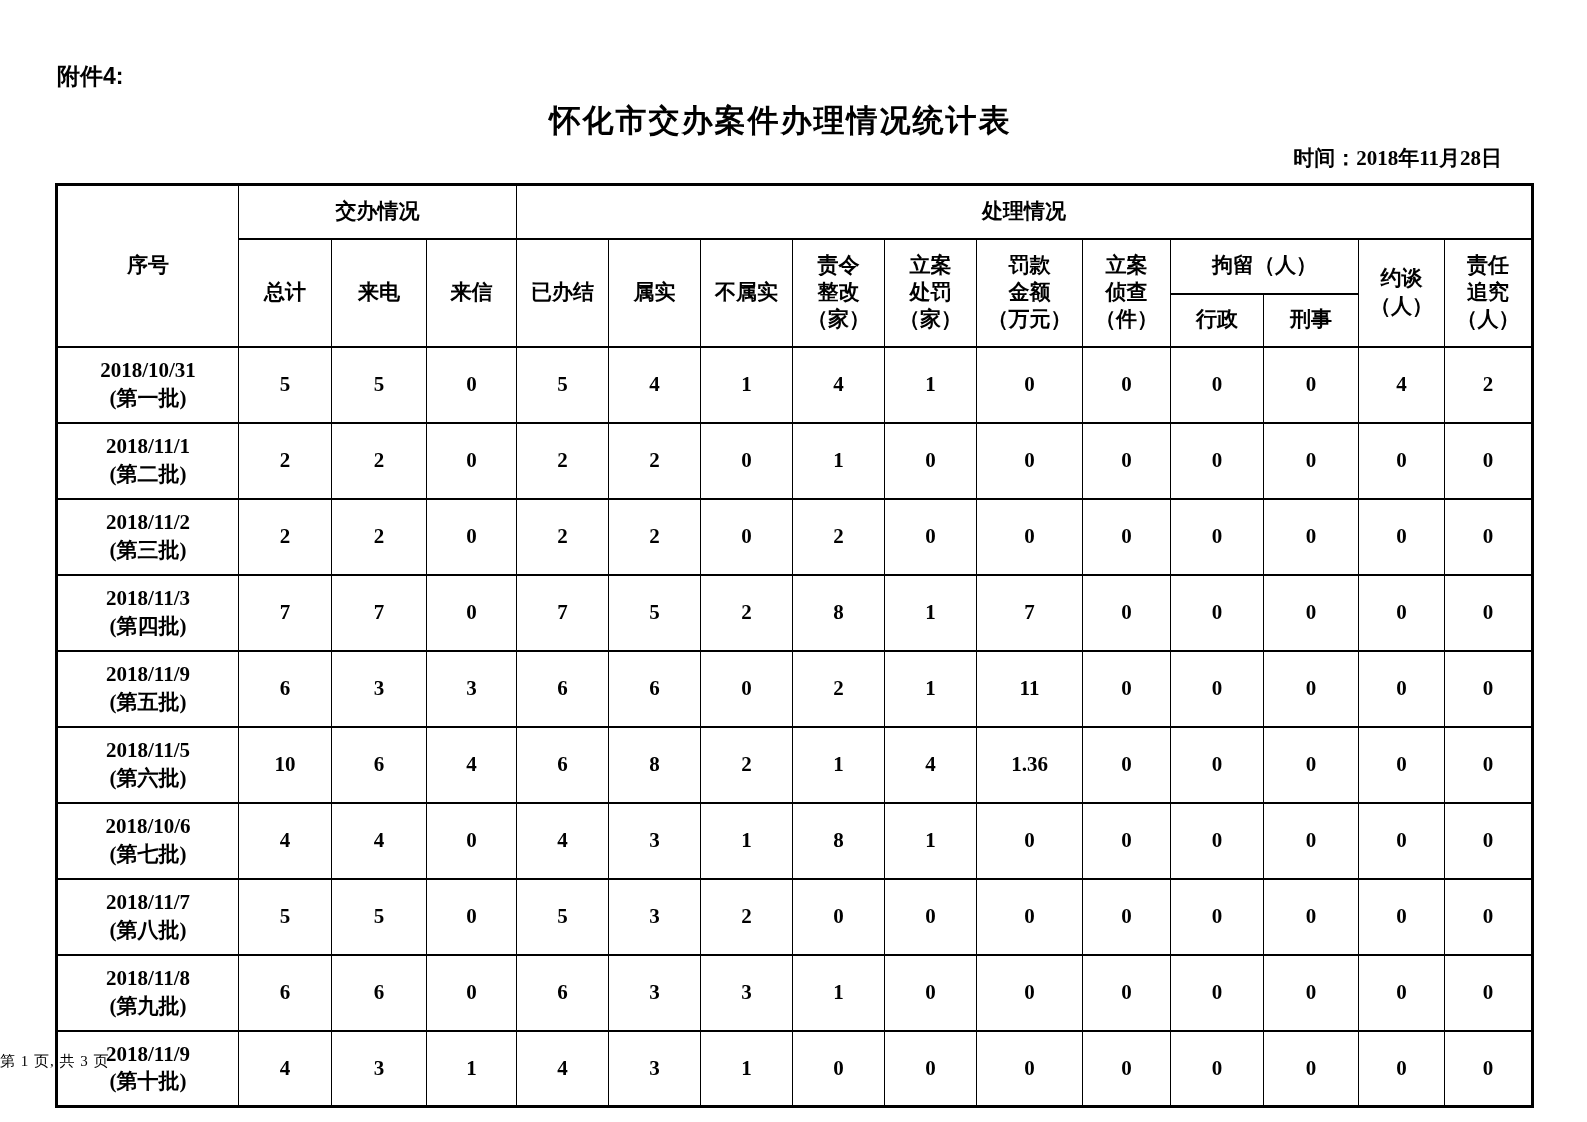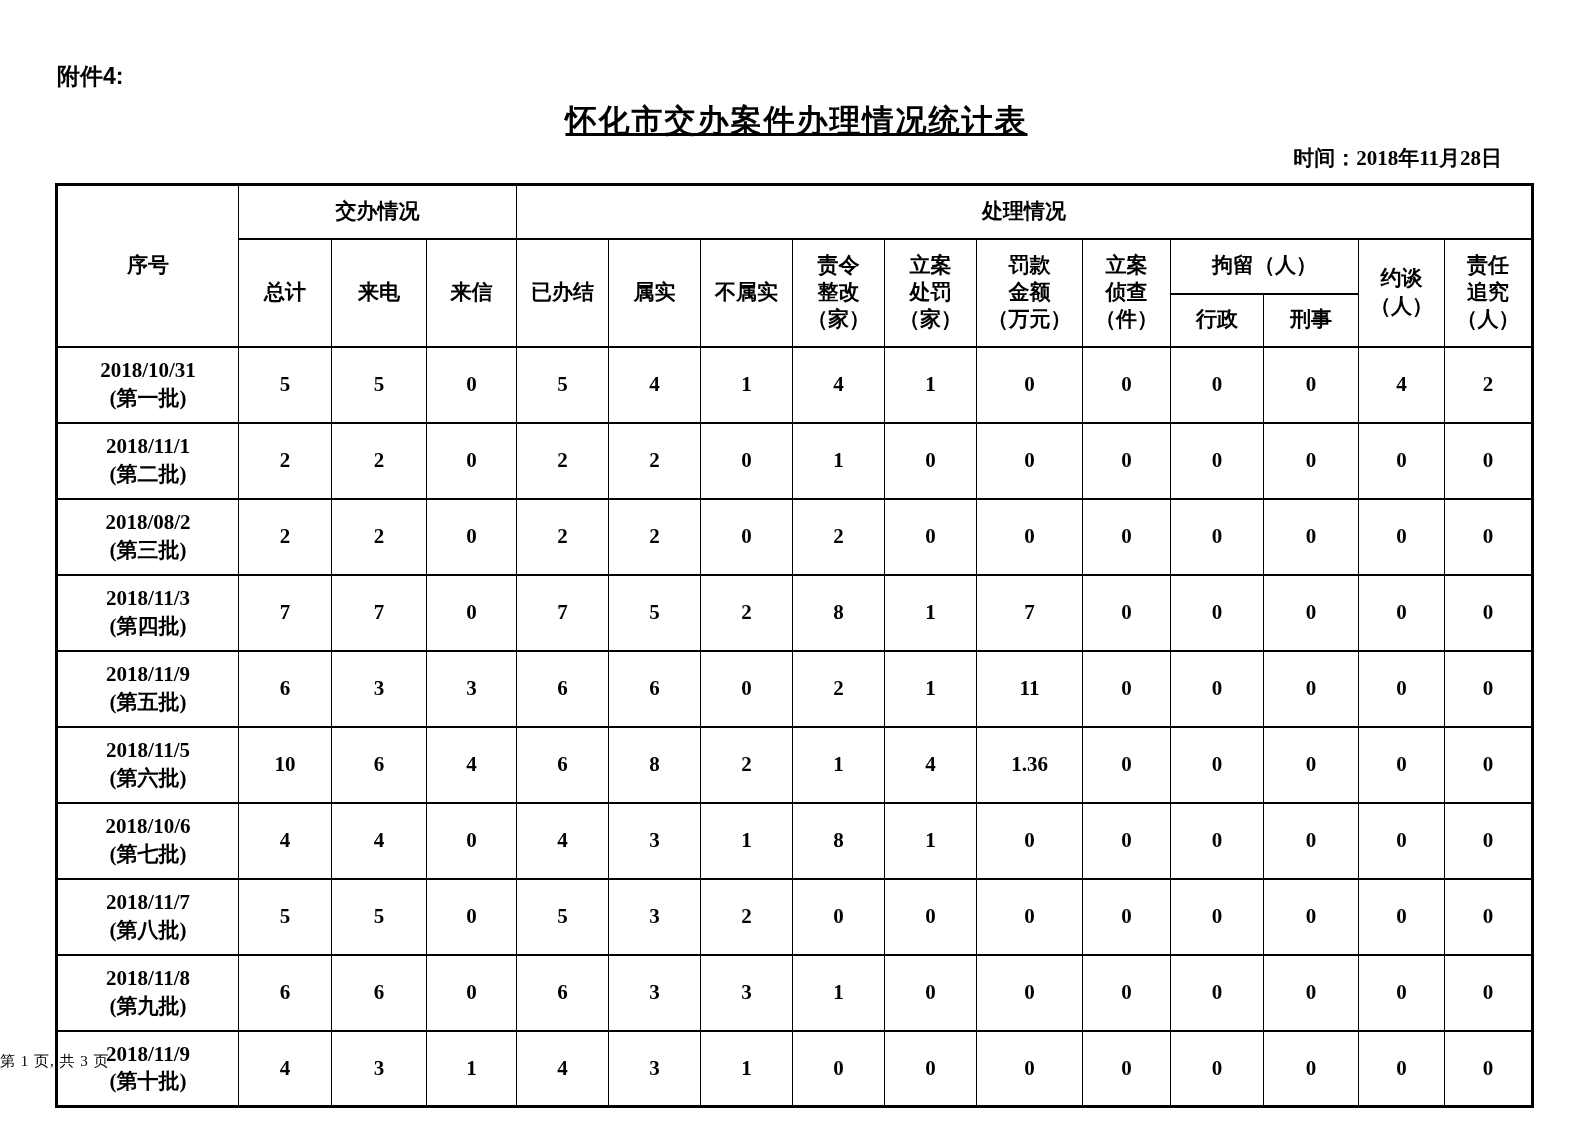--- a/index.html
+++ b/index.html
@@ -9,23 +9,23 @@
     position: relative;
     color: #000;
     font-family: "Liberation Serif", "DejaVu Serif", serif;
   }
   .attachment {
     position: absolute; left: 57px; top: 61px;
     font-size: 23px; font-weight: bold;
     font-family: "Liberation Sans", "DejaVu Sans", sans-serif;
   }
   .doc-title {
-    position: absolute; left: 63px; top: 100px; width: 1467px;
+    position: absolute; left: 47px; top: 100px; width: 1467px;
     text-align: center;
-    font-size: 31px; font-weight: bold; letter-spacing: 2px; text-decoration: underline;
+    font-size: 31px; font-weight: bold; letter-spacing: 2px;
   }
   .date-line {
     position: absolute; top: 144px; right: 85px;
     font-size: 21px; font-weight: bold;
   }
   .table-wrap { position: absolute; left: 55px; top: 183px; }
   table.stats {
     border-collapse: collapse;
     table-layout: fixed;
     width: 1467px;
@@ -149,21 +149,21 @@
           <td>1</td>
           <td>0</td>
           <td>0</td>
           <td>0</td>
           <td>0</td>
           <td>0</td>
           <td>0</td>
           <td>0</td>
         </tr>
         <tr>
-          <td class="serial-cell">2018/08/2
+          <td class="serial-cell">2018/11/2
 (第三批)</td>
           <td>2</td>
           <td>2</td>
           <td>0</td>
           <td>2</td>
           <td>2</td>
           <td>0</td>
           <td>2</td>
           <td>0</td>
           <td>0</td>

